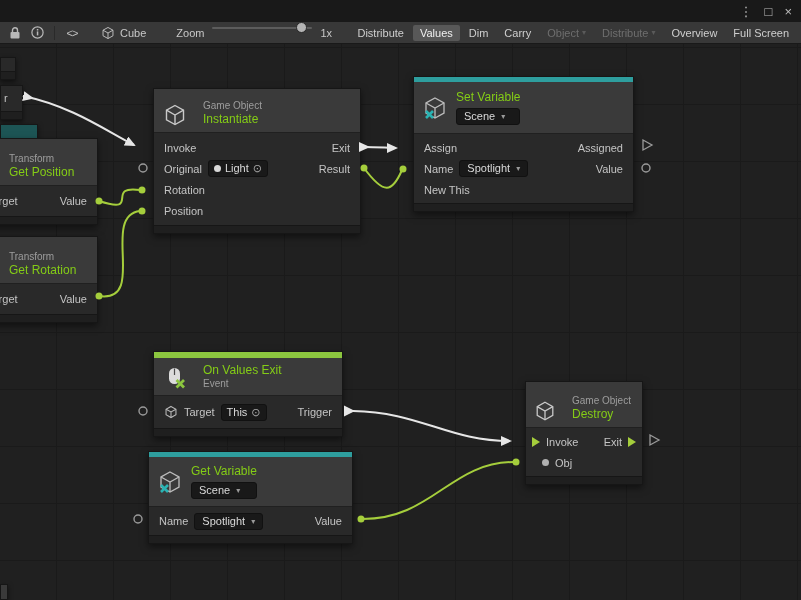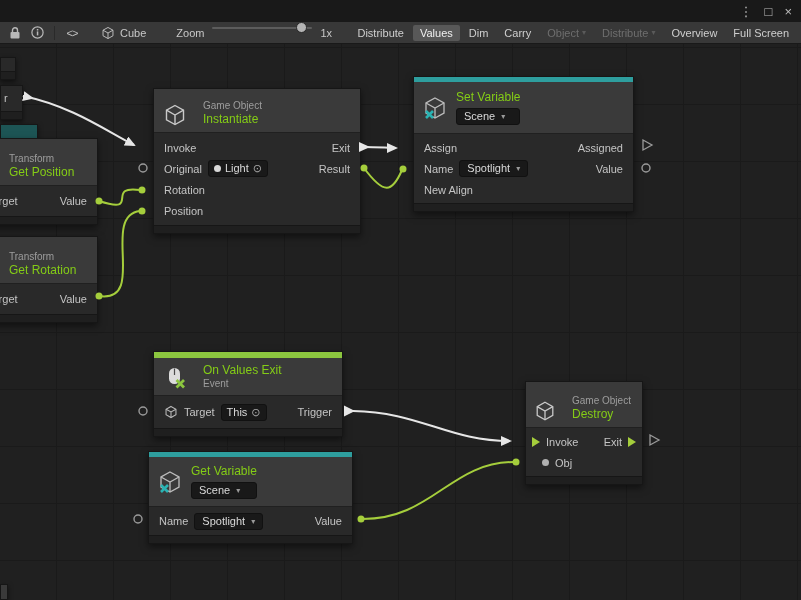--- a/index.html
+++ b/index.html
@@ -231,21 +231,21 @@
       </div>
       <div class="nrow">
         <span>Name</span>
         <span class="dd">
           <span>Spotlight</span>
           <span class="arr">▾</span>
         </span>
         <span class="right">Value</span>
       </div>
       <div class="nrow">
-        <span>New Align</span>
+        <span>New This</span>
       </div>
     </div>
     <div class="nfoot"></div>
   </div>
 
   <div class="node" style="left:153px;top:307px;width:190px">
     <div class="nstrip" style="height:6px;background:#8CC63F"></div>
     <div class="ghead" style="height:38px">
       <svg class="nicon" width="24" height="24" viewBox="0 0 24 24">
         <rect x="6" y="2" width="11" height="16" rx="5.5" fill="#dcdcdc"></rect>

